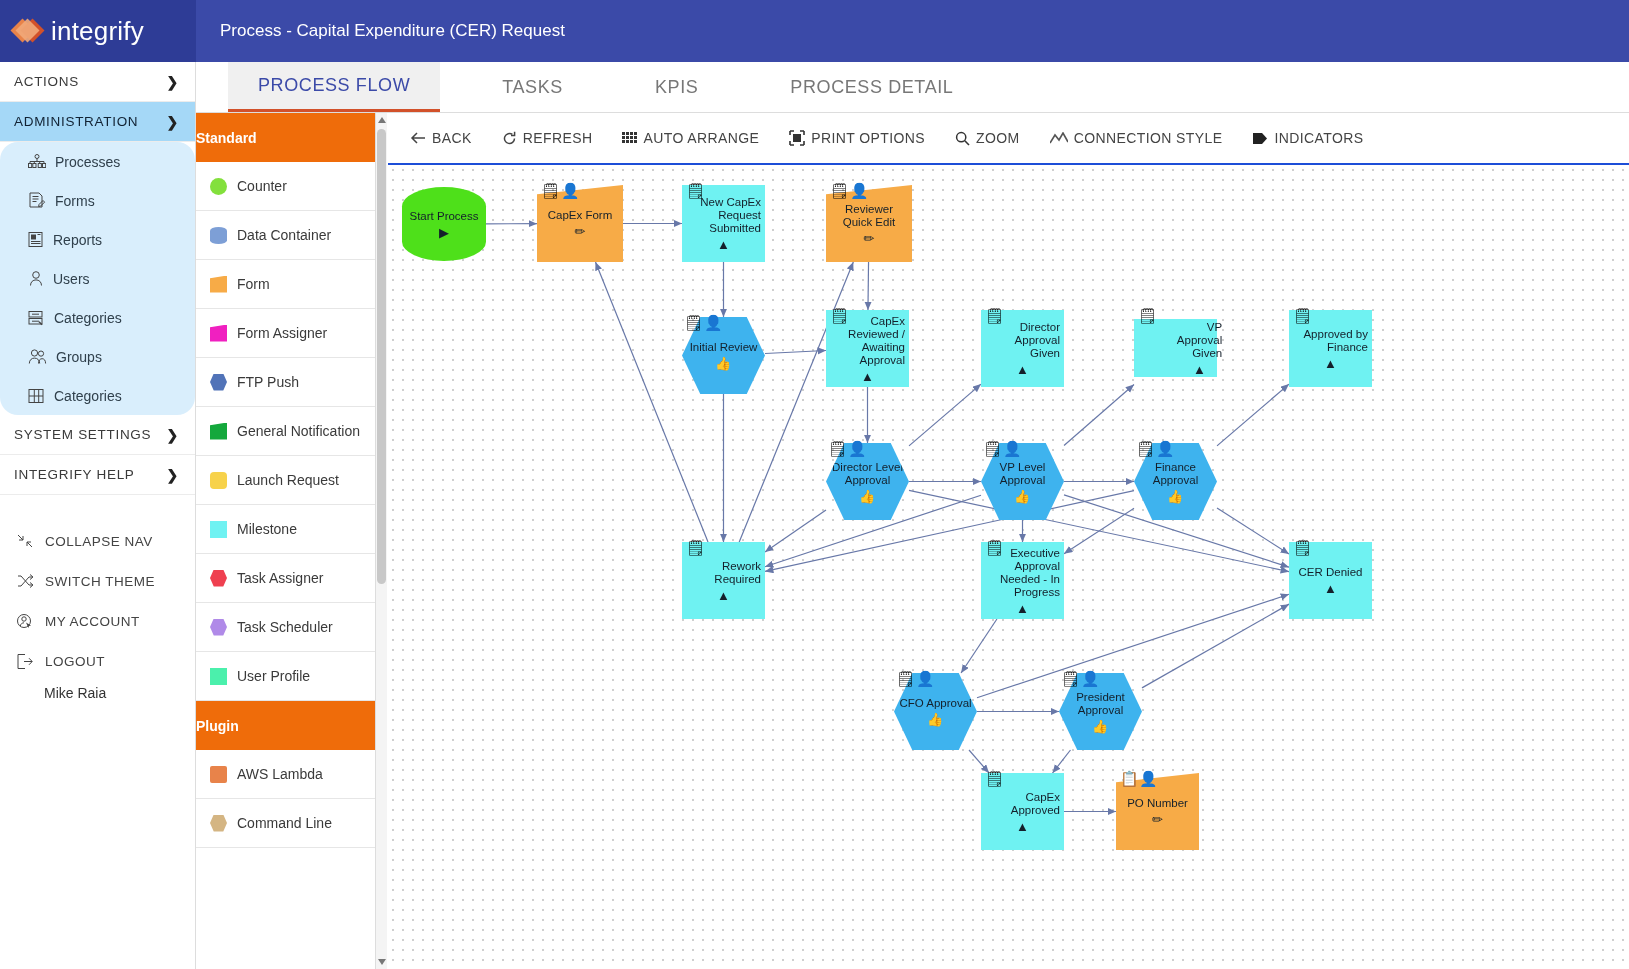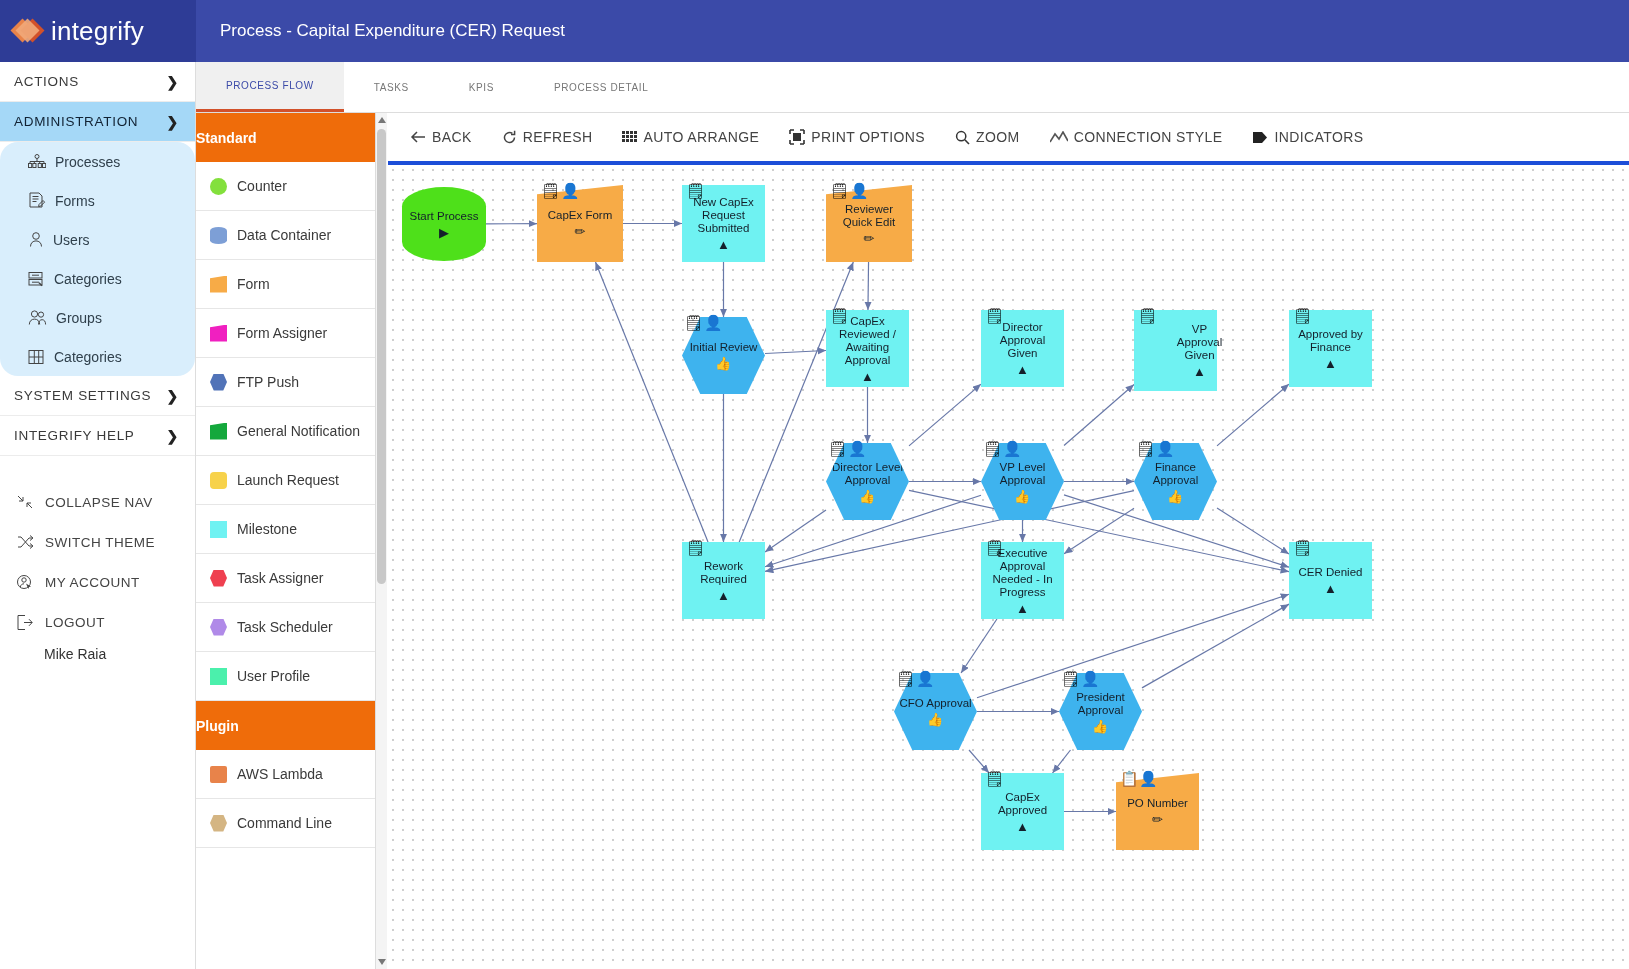--- a/index.html
+++ b/index.html
@@ -32,22 +32,22 @@
     padding-left:28px; font-size:14px; color:#30404c; cursor:pointer; }
   .nav-item svg { flex:0 0 auto; }
   .nav-foot { padding-top:26px; }
   .foot-item { height:40px; display:flex; align-items:center; gap:11px;
     padding-left:16px; font-size:13.5px; color:#444; letter-spacing:.5px; cursor:pointer; }
   .username { padding-left:44px; font-size:14px; color:#333; margin-top:4px; }
 
   
   .tabbar { position:absolute; left:196px; top:62px; width:1433px; height:51px;
     background:#fff; border-bottom:1px solid #ddd; display:flex; align-items:stretch; }
-  .tab { padding:0 30px; display:flex; align-items:center; font-size:10px;
-    color:#777; letter-spacing:.6px; cursor:pointer; }
+  .tab { padding:0 30px; display:flex; align-items:center; font-size:18px;
+    color:#777; letter-spacing:.6px; cursor:pointer;margin-left:32px; }
   .tab.active { color:#3b4aa8; background:#f0f0f0; border-bottom:3px solid #d2512a; }
 
   
   .palette { position:absolute; left:196px; top:113px; width:183px; height:856px;
     background:#fff; border-right:1px solid #ccc; overflow:hidden; }
   .pal-head { height:49px; background:#ef6c0a; color:#fff; font-size:14px;
     font-weight:bold; display:flex; align-items:center; }
   .pal-item { height:49px; display:flex; align-items:center; gap:10px;
     padding-left:14px; font-size:14px; color:#3a3a3a;
     border-bottom:1px solid #e6e6e6; cursor:pointer; }
@@ -58,35 +58,35 @@
     background:#c8c8c8; border-radius:5px; }
   .arrow-up, .arrow-dn { position:absolute; left:2px; width:0;height:0; }
   .arrow-up { top:4px; border-left:4px solid transparent; border-right:4px solid transparent;
     border-bottom:6px solid #777; }
   .arrow-dn { bottom:4px; border-left:4px solid transparent; border-right:4px solid transparent;
     border-top:6px solid #777; }
 
   
   .toolbar { position:absolute; left:388px; top:113px; width:1241px; height:52px;
     background:#fff; display:flex; align-items:center; padding-left:22px; gap:30px;
-    border-bottom:4px solid #1d4ed8;text-align:center; }
+    border-bottom:2px solid #1d4ed8;text-align:center; }
   .tb { display:flex; align-items:center; gap:6px; font-size:14px;
     color:#444; letter-spacing:.4px; cursor:pointer; }
 
   
   .canvas { position:absolute; left:388px; top:165px; width:1241px; height:804px;
     background-color:#fff;
     background-image:radial-gradient(#cfcfcf 1px, transparent 1px);
     background-size:10px 10px; overflow:hidden; }
   .edges { position:absolute; left:0; top:0; width:1241px; height:804px; }
 
   .node { position:absolute; display:flex; flex-direction:column;
     align-items:center; justify-content:center; text-align:center;
     font-size:11.5px; color:#14202b; line-height:13px; cursor:pointer; }
-  .n-rect { background:#6ff2f2; }
+  .n-rect { background:#6ff2f2;text-align:right; }
   .n-form { background:#f7ab47;
     clip-path:polygon(0 12%, 100% 0, 100% 100%, 0 100%); }
   .n-start { background:#4ee01a; border-radius:50% / 26%; }
   .n-hex { background:#3eb3ee;
     clip-path:polygon(22% 0, 78% 0, 100% 50%, 78% 100%, 22% 100%, 0 50%); }
   .badge { position:absolute; top:-3px; display:flex; gap:1px; }
   .glyph { font-size:15px; line-height:15px; }
   .ntext { padding:0 4px; }
   .nmark { margin-top:3px; font-size:13px; line-height:13px; }
 </style>
@@ -127,20 +127,28 @@
         </svg>
       <span>Processes</span>
     </div>
     <div class="nav-item">
       <svg width="18" height="17" viewBox="0 0 18 17">
           <path d="M2 1h9l3 3v11H2z" fill="none" stroke="#444"></path>
           <path d="M4.5 4.5h6M4.5 7h6M4.5 9.5h4" stroke="#444"></path>
           <path d="M11 12.5l4-4 1.6 1.6-4 4-2 .4z" fill="none" stroke="#444"></path>
         </svg>
       <span>Forms</span>
+    </div>
+    <div class="nav-item">
+      <svg width="16" height="17" viewBox="0 0 16 17">
+          <rect x="1" y="1.5" width="13" height="14" fill="none" stroke="#444"></rect>
+          <rect x="3" y="3.5" width="5" height="5" fill="#444"></rect>
+          <path d="M9.5 3.5h3M3 10.5h9.5M3 12.5h9.5" stroke="#444"></path>
+        </svg>
+      <span>Reports</span>
     </div>
     <div class="nav-item">
       <svg width="16" height="17" viewBox="0 0 16 17">
           <circle cx="8" cy="5" r="3.3" fill="none" stroke="#444"></circle>
           <path d="M2.5 15.5c0-3.6 2.5-5.6 5.5-5.6s5.5 2 5.5 5.6" fill="none" stroke="#444"></path>
         </svg>
       <span>Users</span>
     </div>
     <div class="nav-item">
       <svg width="17" height="16" viewBox="0 0 17 16">
@@ -423,21 +431,21 @@
       <div class="badge" style="left: 442px; top: 143px; position: absolute;">
         <span class="glyph">🗒</span>
       </div>
       <div class="node n-rect" style="left: 593px; top: 145px; width: 83px; height: 77px;">
         <div class="ntext">Director Approval Given</div>
         <div class="nmark">▲</div>
       </div>
       <div class="badge" style="left: 597px; top: 143px; position: absolute;">
         <span class="glyph">🗒</span>
       </div>
-      <div class="node n-rect" style="left: 746px; top: 145px; width: 83px; height: 81px; padding-left: 48px;">
+      <div class="node n-rect" style="left: 746px; top: 154px; width: 83px; height: 58px; padding-left: 48px;">
         <div class="ntext">VP Approval Given</div>
         <div class="nmark">▲</div>
       </div>
       <div class="badge" style="left: 750px; top: 143px; position: absolute;">
         <span class="glyph">🗒</span>
       </div>
       <div class="node n-rect" style="left: 901px; top: 145px; width: 83px; height: 77px;">
         <div class="ntext">Approved by Finance</div>
         <div class="nmark">▲</div>
       </div>

